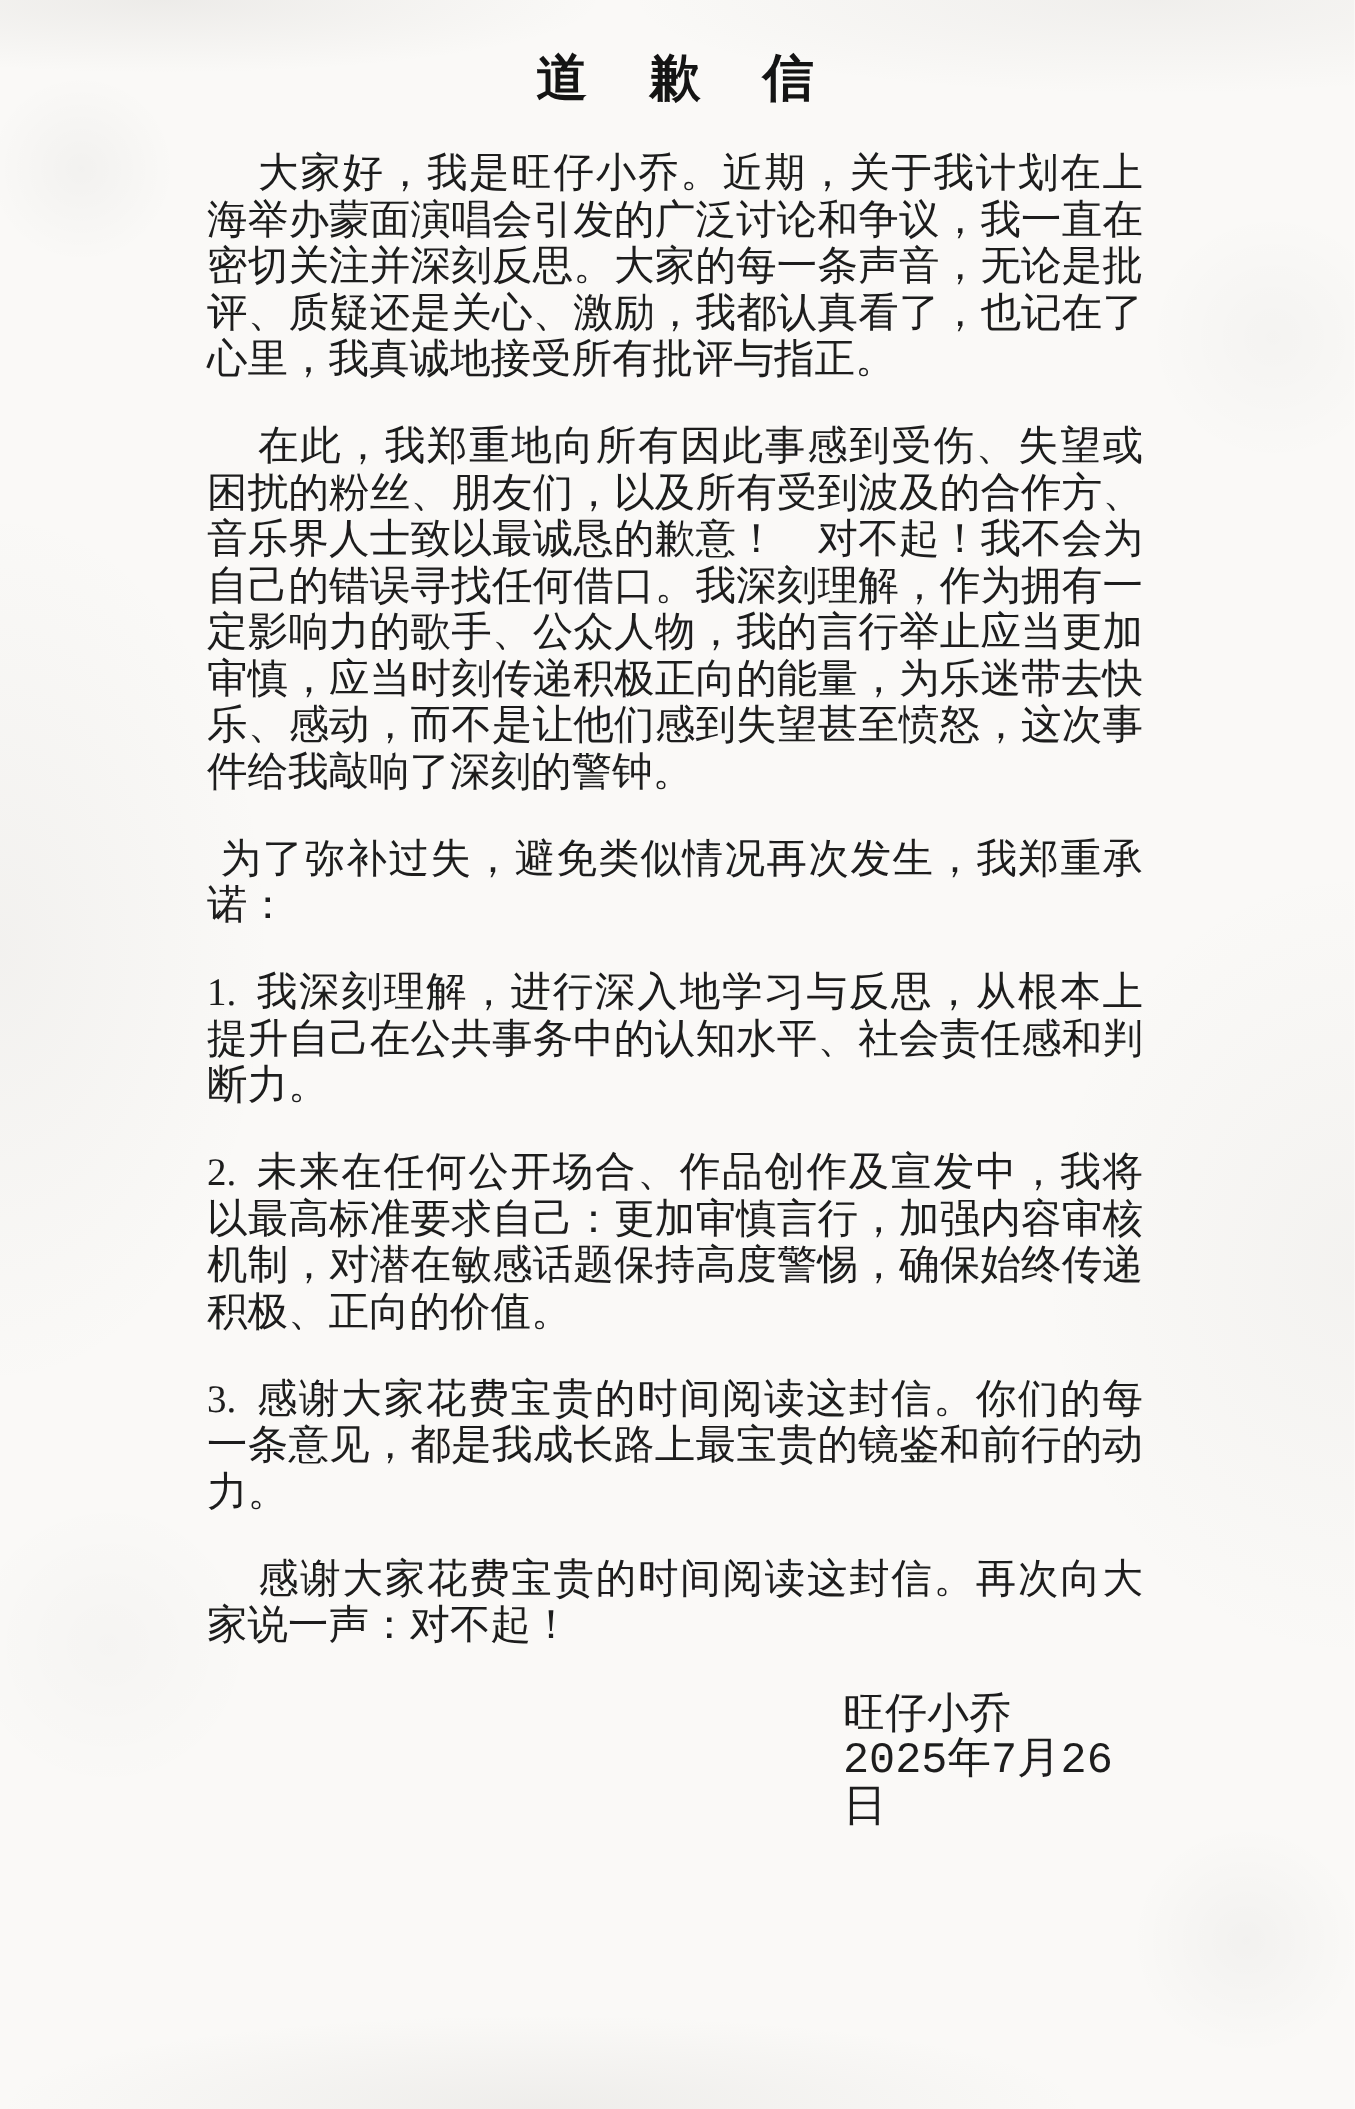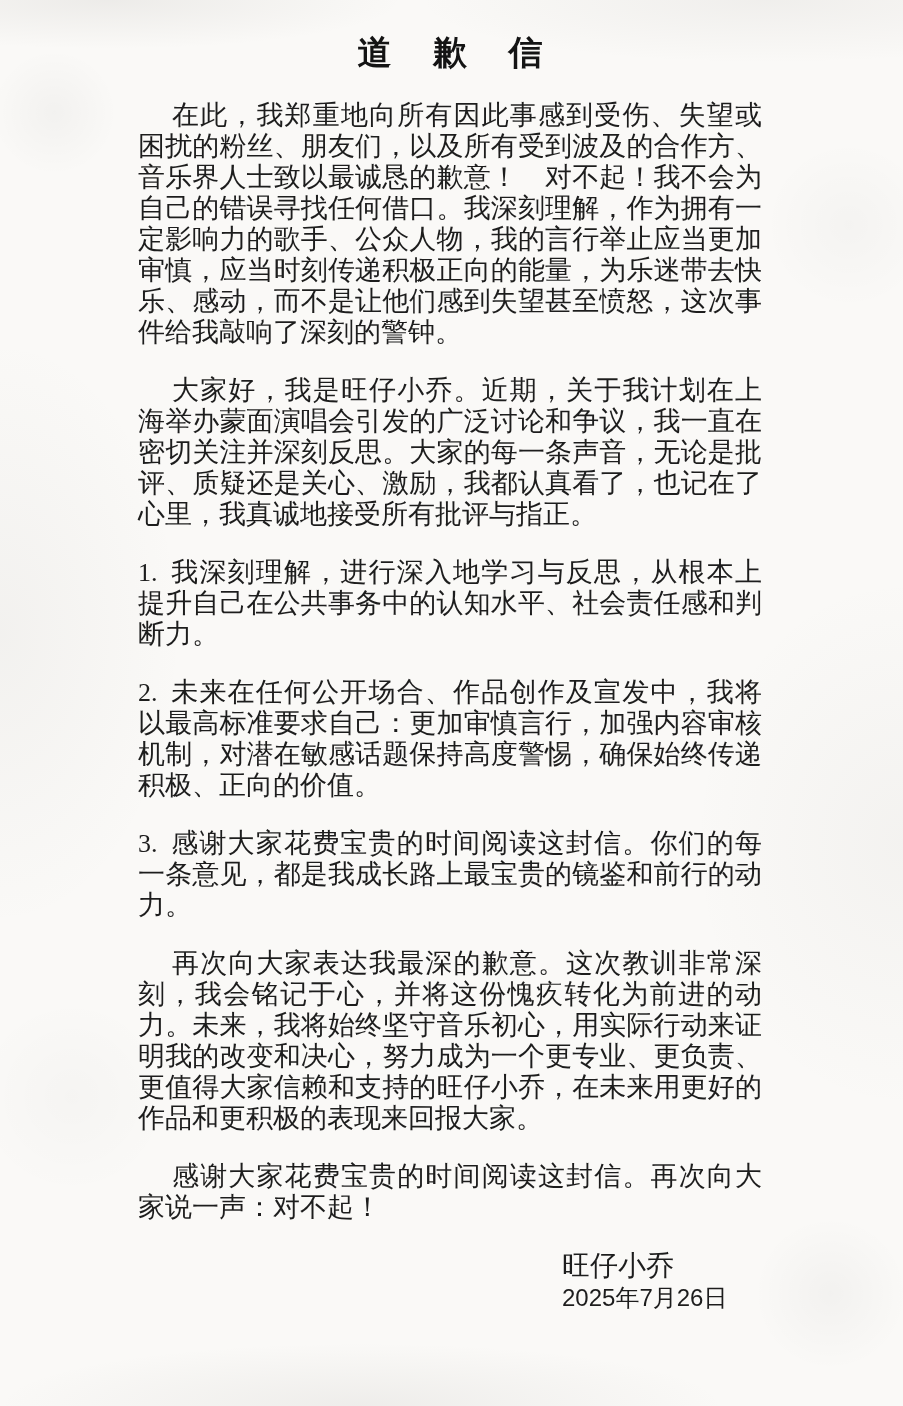--- a/index.html
+++ b/index.html
@@ -67,46 +67,46 @@
   .signature {
     margin: 15px 8px 0 auto;
     width: 192px;
   }
   .signature .name {
     font-size: 28px;
     line-height: 32px;
     color: #1d1d1d;
   }
   .signature .date {
-    font-family: Liberation Sans, sans-serif;
-    font-size: 24px;
+    font-family: Liberation Mono, monospace;
+    font-size: 29px;
     line-height: 32px;
     color: #1d1d1d;
   }
 </style>
 </head>
 <body>
 
 <div class="page">
   <div class="content">
 
     <h1 class="title">道 歉 信</h1>
 
+    <p class="para indent">大家好，我是旺仔小乔。近期，关于我计划在上海举办蒙面演唱会引发的广泛讨论和争议，我一直在密切关注并深刻反思。大家的每一条声音，无论是批评、质疑还是关心、激励，我都认真看了，也记在了心里，我真诚地接受所有批评与指正。</p>
+
     <p class="para indent">在此，我郑重地向所有因此事感到受伤、失望或困扰的粉丝、朋友们，以及所有受到波及的合作方、音乐界人士致以最诚恳的歉意！　对不起！我不会为自己的错误寻找任何借口。我深刻理解，作为拥有一定影响力的歌手、公众人物，我的言行举止应当更加审慎，应当时刻传递积极正向的能量，为乐迷带去快乐、感动，而不是让他们感到失望甚至愤怒，这次事件给我敲响了深刻的警钟。</p>
 
-    <p class="para indent">大家好，我是旺仔小乔。近期，关于我计划在上海举办蒙面演唱会引发的广泛讨论和争议，我一直在密切关注并深刻反思。大家的每一条声音，无论是批评、质疑还是关心、激励，我都认真看了，也记在了心里，我真诚地接受所有批评与指正。</p>
-
+    <p class="para indent-small">为了弥补过失，避免类似情况再次发生，我郑重承诺：</p>
 
     <p class="para promise"><span class="num">1.</span><span>我深刻理解，进行深入地学习与反思，从根本上提升自己在公共事务中的认知水平、社会责任感和判断力。</span></p>
 
     <p class="para promise"><span class="num">2.</span><span>未来在任何公开场合、作品创作及宣发中，我将以最高标准要求自己：更加审慎言行，加强内容审核机制，对潜在敏感话题保持高度警惕，确保始终传递积极、正向的价值。</span></p>
 
     <p class="para promise"><span class="num">3.</span><span>感谢大家花费宝贵的时间阅读这封信。你们的每一条意见，都是我成长路上最宝贵的镜鉴和前行的动力。</span></p>
 
-    <p class="para indent">再次向大家表达我最深的歉意。这次教训非常深刻，我会铭记于心，并将这份愧疚转化为前进的动力。未来，我将始终坚守音乐初心，用实际行动来证明我的改变和决心，努力成为一个更专业、更负责、更值得大家信赖和支持的旺仔小乔，在未来用更好的作品和更积极的表现来回报大家。</p>
 
     <p class="para indent">感谢大家花费宝贵的时间阅读这封信。再次向大家说一声：对不起！</p>
 
     <div class="signature">
       <div class="name">旺仔小乔</div>
       <div class="date">2025年7月26日</div>
     </div>
 
   </div>
 </div>

